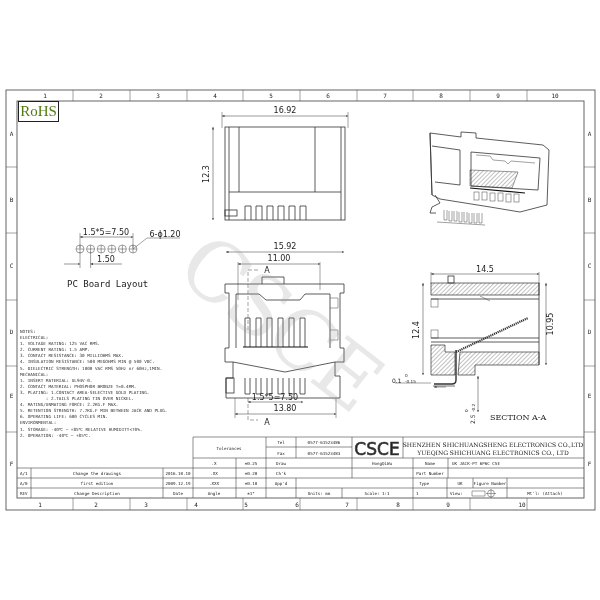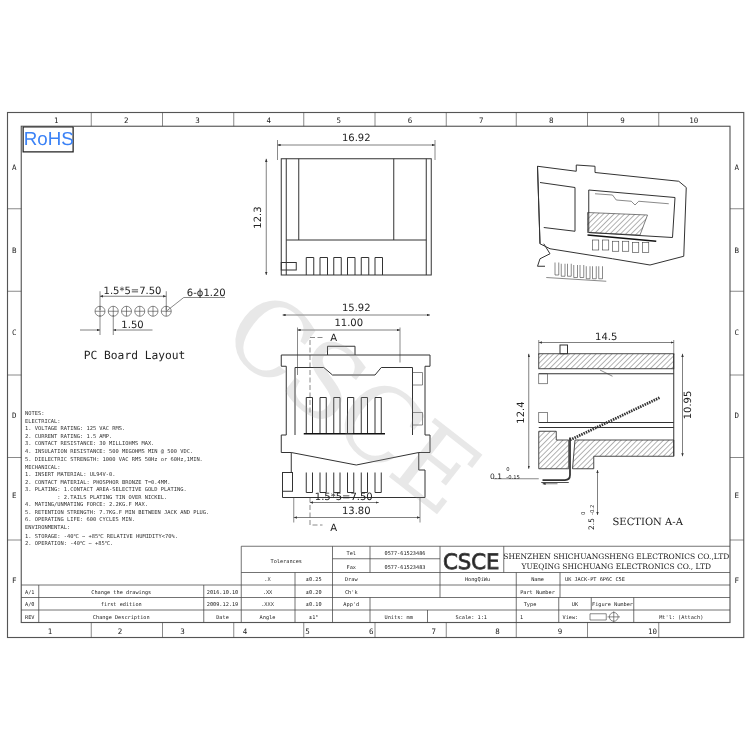--- a/index.html
+++ b/index.html
@@ -12,21 +12,21 @@
   .hatch { fill:url(#hatch); stroke:#333; stroke-width:0.7; }
   .frame { stroke:#555; stroke-width:0.9; fill:none; }
   .tb { stroke:#444; stroke-width:0.6; fill:none; }
   .t6 { font-size:6px; }
   .t4 { font-size:4.2px; }
   .t8 { font-size:8px; }
   .t9 { font-size:9px; }
   .sans { font-family:"DejaVu Sans", "Liberation Sans", sans-serif; }
   .serif { font-family:"DejaVu Serif", "Liberation Serif", serif; }
   .rohs { position:absolute; left:18px; top:101px; width:41px; height:21px; border:1.2px solid #222; box-sizing:border-box;
-          font-family:Liberation Sans, sans-serif; font-size:15px; line-height:19px; text-align:center; color:#3b82f6; background:#fff; }
+          font-family:Liberation Serif, serif; font-size:15px; line-height:19px; text-align:center; color:#4d7c0f; background:#fff; }
   .notes { position:absolute; left:20px; top:329px; width:180px; font-family:"DejaVu Sans Mono", monospace; font-size:4.3px; line-height:6.1px; color:#333; white-space:pre; }
   .watermark { position:absolute; left:220px; top:215px; font-family:"DejaVu Serif", serif; font-size:82px; color:rgba(150,150,150,0.22);
                transform:rotate(38deg); transform-origin:left top; letter-spacing:-4px; pointer-events:none; }
 </style>
 </head>
 <body>
 
 <div id="sheet">
 <svg width="600" height="600" viewBox="0 0 600 600" xmlns="http://www.w3.org/2000/svg">
   <defs>

